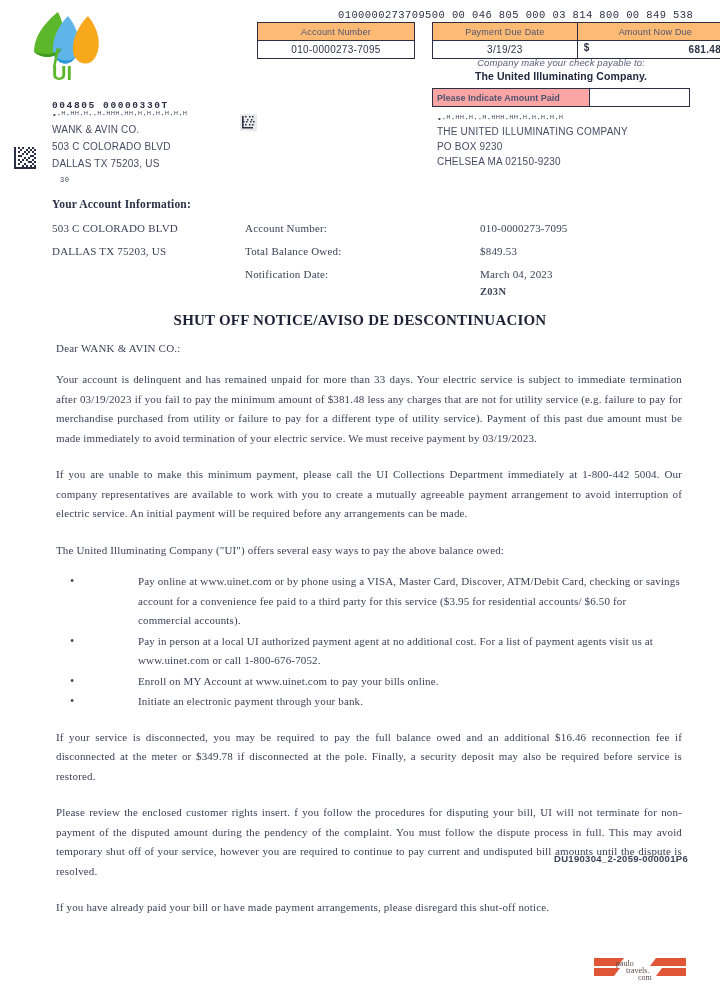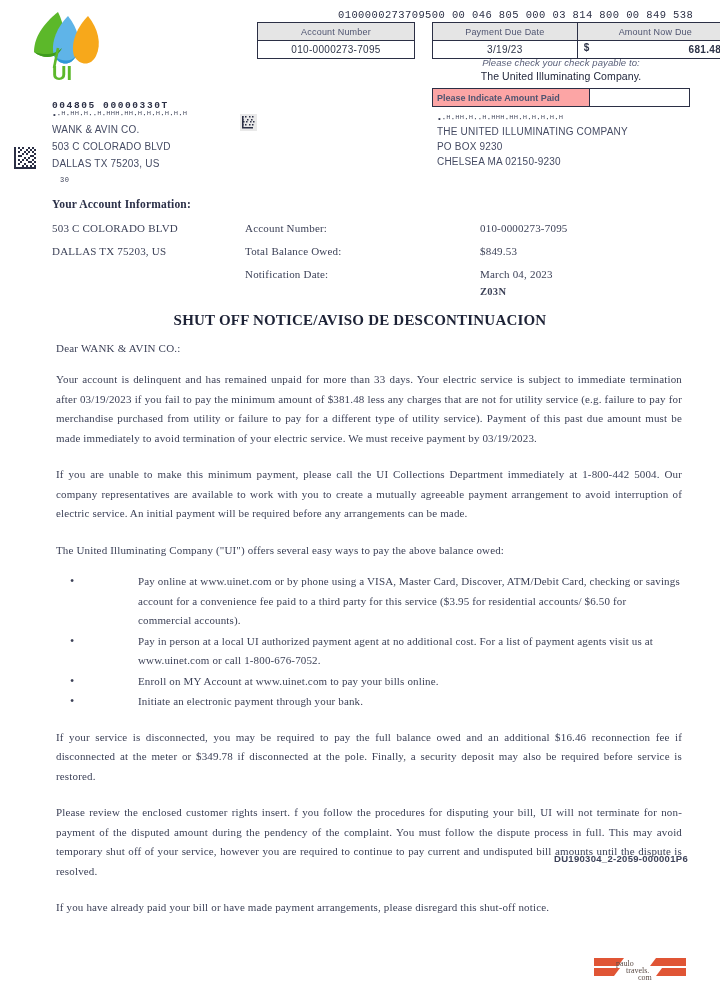--- a/index.html
+++ b/index.html
@@ -67,21 +67,21 @@
   .stub-tbl td {
     border: 1.3px solid #2b2f45;
     height: 15px;
     font-size: 9.5px;
     font-family: "Liberation Sans", sans-serif;
     text-align: center;
     padding: 1px 2px;
     color: #4a5068;
   }
   .stub-tbl td.hdr {
-    background: #e5e5e5;
+    background: #fdba74;
     font-size: 9px;
     letter-spacing: 0.2px;
     color: #4e5470;
   }
   .stub-tbl td.val {
     font-size: 10px;
     color: #2e3449;
     letter-spacing: 0.3px;
   }
   .amt-cell {
@@ -106,21 +106,21 @@
     text-align: center;
   }
   .payable .l1 {
     font-style: italic;
     font-size: 9.5px;
     font-family: "Liberation Sans", sans-serif;
     color: #585e78;
     letter-spacing: 0.1px;
   }
   .payable .l2 {
-    font-weight: normal;
+    font-weight: bold;
     font-size: 10.5px;
     font-family: "Liberation Sans", sans-serif;
     color: #23283d;
     margin-top: 2px;
     letter-spacing: 0.1px;
   }
 
   .indicate-wrap {
     position: absolute;
     left: 432px;
@@ -380,21 +380,21 @@
         <td class="val amt-cell">
           <span class="dollar">$</span>
           <span>681.48</span>
         </td>
       </tr>
     </tbody>
       </table>
   </div>
 
   <div class="payable">
-    <div class="l1">Please check your check payable to:</div>
+    <div class="l1">Company make your check payable to:</div>
     <div class="l2">The United Illuminating Company.</div>
   </div>
 
   <div class="indicate-wrap">
     <table class="indicate-tbl">
       <tbody>
           <tr>
         <td class="lbl" style="width:62%">Please Indicate Amount Paid</td>
         <td style="width:38%"></td>
       </tr>

